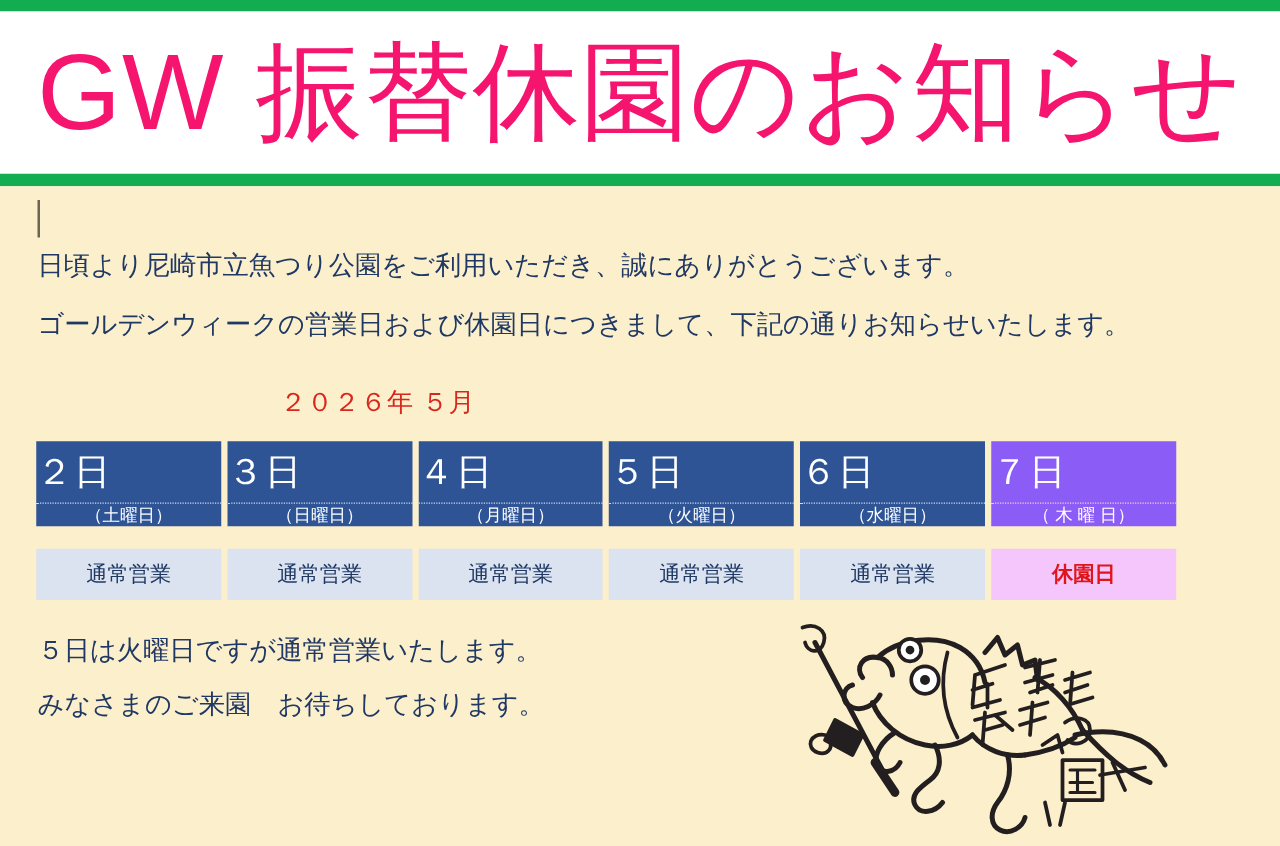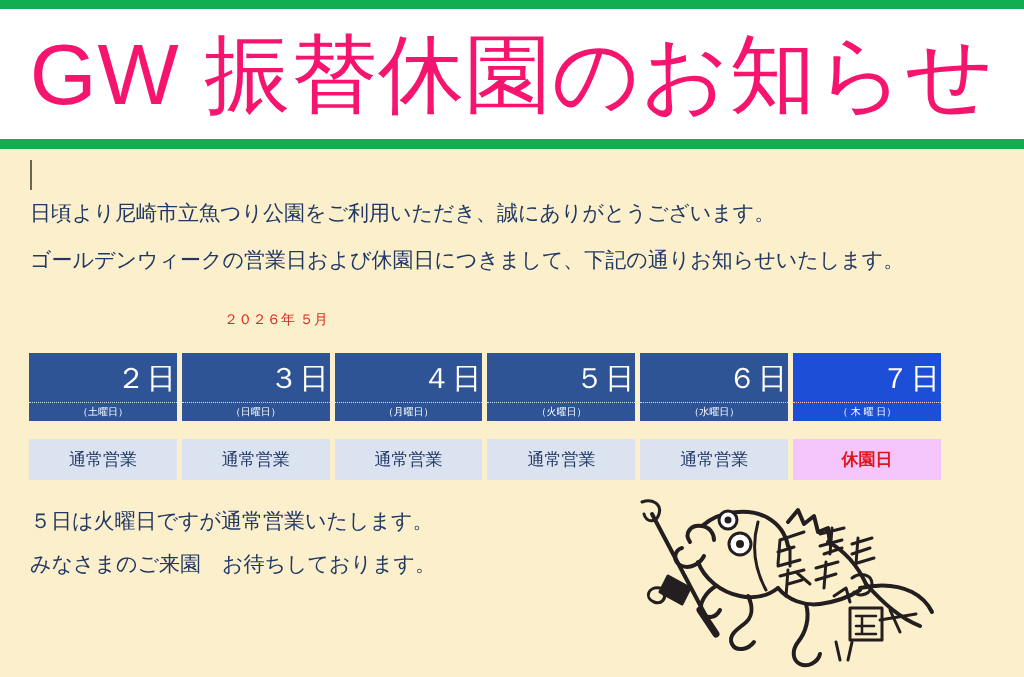--- a/index.html
+++ b/index.html
@@ -85,21 +85,21 @@
     line-height: 1;
     white-space: nowrap;
   }
   .intro-1 { top: 202px; }
   .intro-2 { top: 249px; }
 
   .month-label {
     position: absolute;
     left: 224px; top: 312px;
     color: #d9271e;
-    font-size: 14px;
+    font-size: 21px;
     letter-spacing: 0.02em;
     line-height: 1;
     white-space: nowrap;
   }
 
   
   .cal {
     position: absolute;
     left: 29px; top: 353px;
     width: 912px;
@@ -110,43 +110,43 @@
     flex: 1 1 0;
     display: flex;
     flex-direction: column;
   }
   .cal-head {
     background: #2e5496;
     color: #ffffff;
     height: 68px;
     display: flex;
     flex-direction: column;
-    align-items: flex-end;
+    align-items: flex-start;
     justify-content: flex-start;
   }
-  .cal-head.closed { background: #1d4ed8; }
+  .cal-head.closed { background: #8b5cf6; }
   .cal-day {
     font-size: 29px;
     line-height: 1;
     padding-top: 11px;
     padding-bottom: 9px;
     letter-spacing: 0.04em;
     white-space: nowrap;
   }
   .cal-dow-wrap {
     width: 100%;
     border-top: 1px dotted #cfd8ea;
     flex: 1;
     display: flex;
     align-items: center;
     justify-content: center;
   }
   .cal-head.closed .cal-dow-wrap { border-top: 1px dotted #ffc9c9; }
   .cal-dow {
-    font-size: 10px;
+    font-size: 14px;
     line-height: 1;
     white-space: nowrap;
   }
   .cal-body {
     background: #dbe2f0;
     color: #1f3864;
     height: 41px;
     margin-top: 18px;
     display: flex;
     align-items: center;

